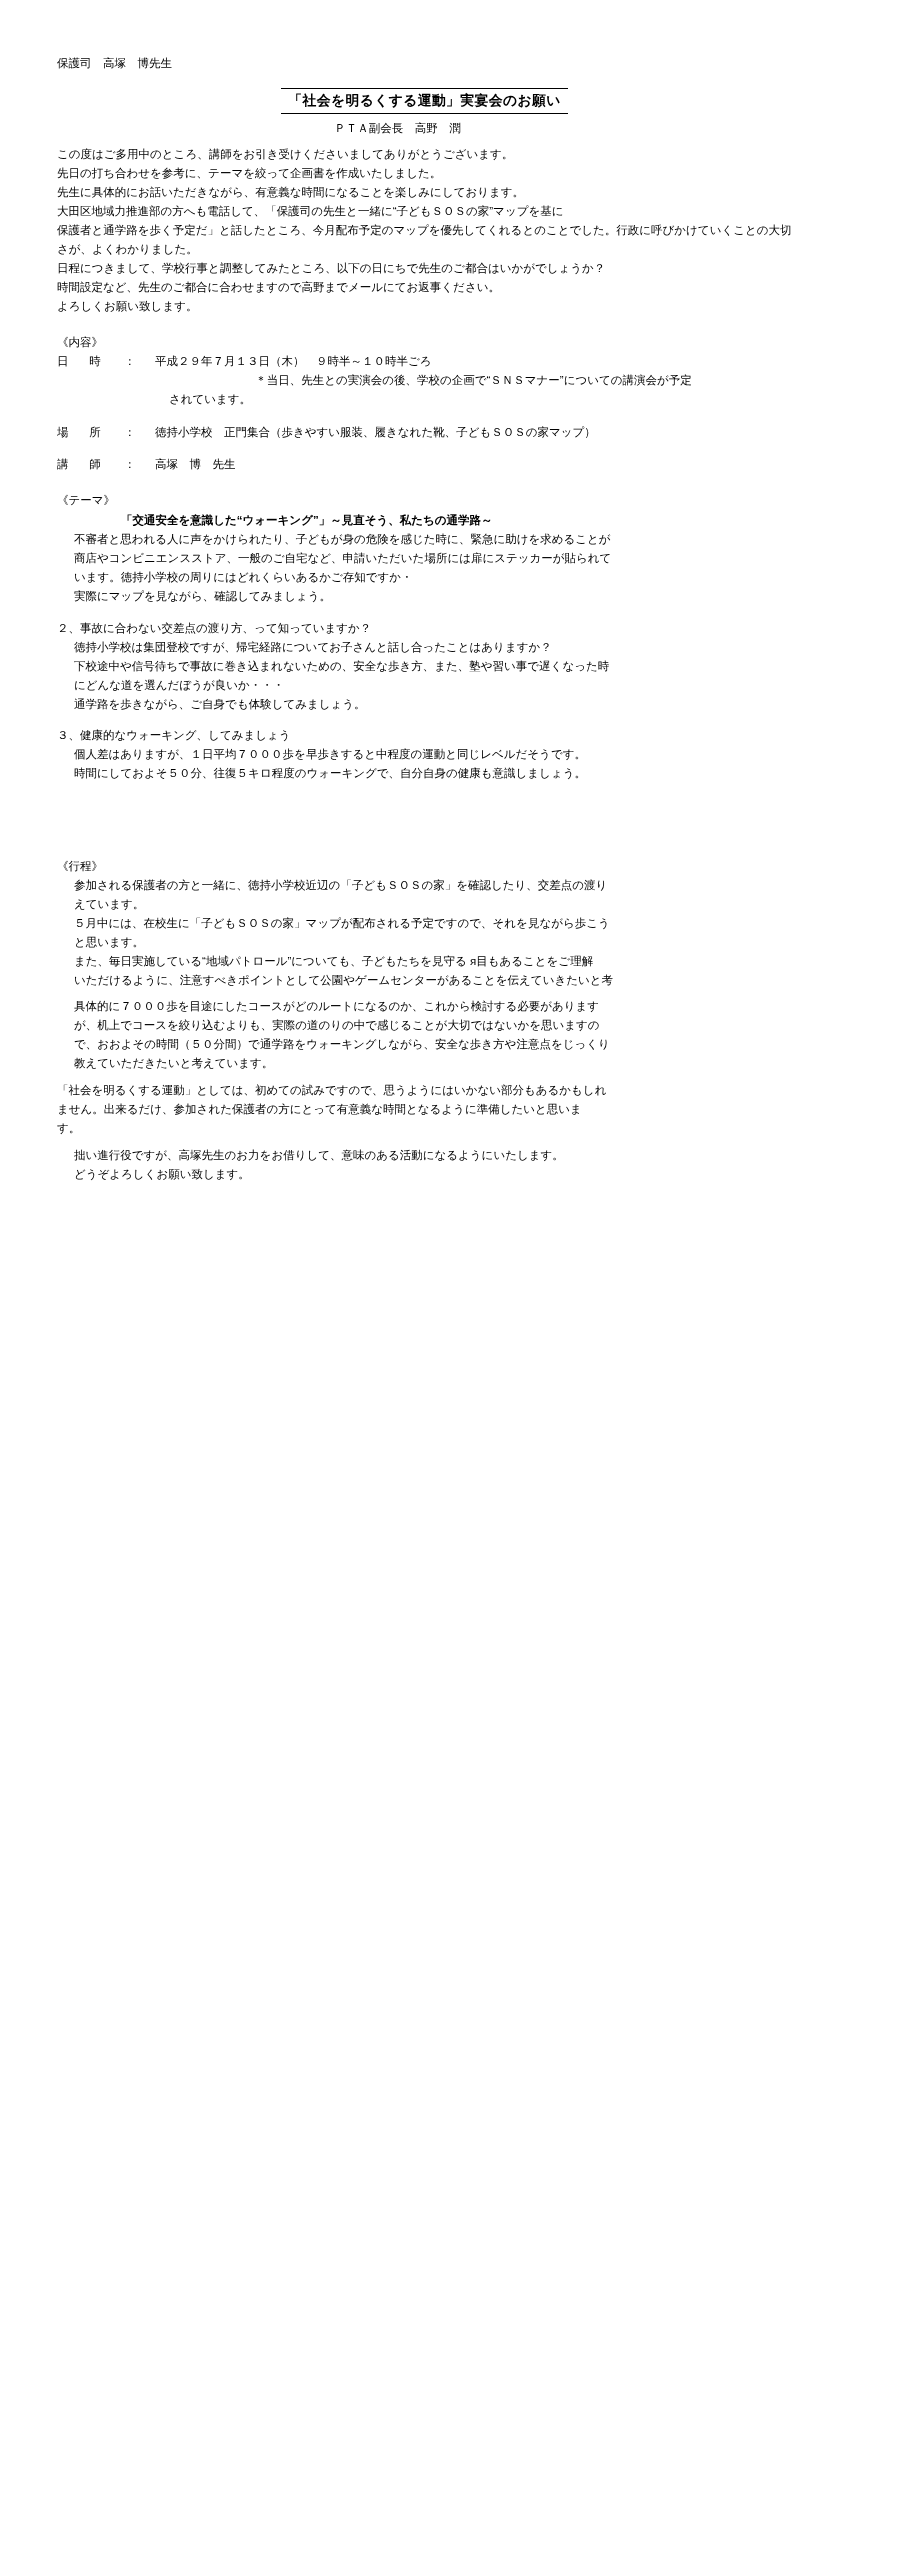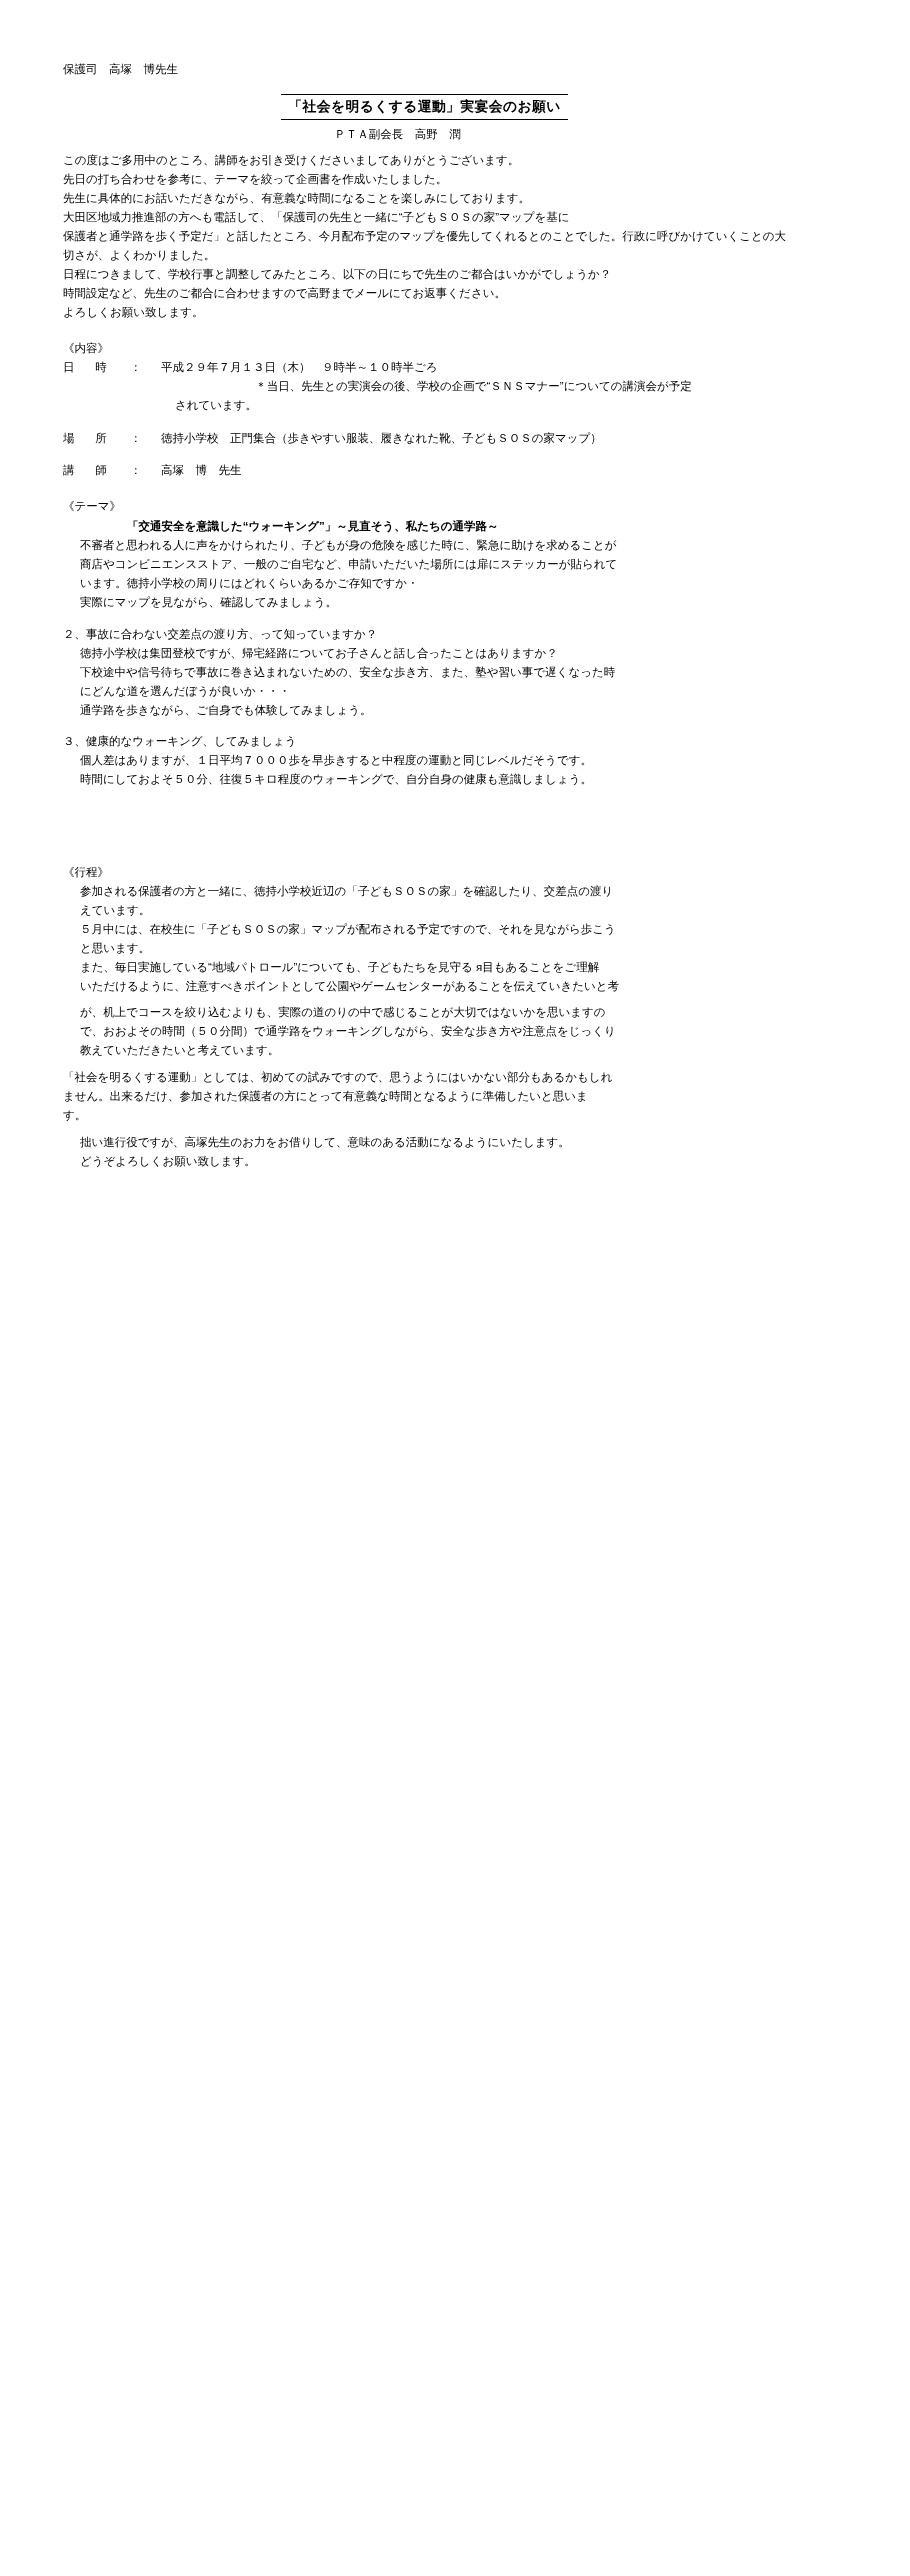--- a/index.html
+++ b/index.html
@@ -9,21 +9,21 @@
   }
   body {
     width: 911px;
     min-height: 2576px;
     font-family: "Liberation Sans", "DejaVu Sans", sans-serif;
     color: #000000;
   }
   .page {
     position: relative;
     width: 854px;
-    padding: 16px;
+    padding: 10px;
     box-sizing: border-box;
   }
   .doc {
     padding: 46px 52px 0 47px;
   }
   .addressee {
     font-size: 11.5px;
     line-height: 15.3px;
     margin-bottom: 17px;
   }
@@ -180,20 +180,21 @@
     <div class="section-head">《行程》</div>
     <div class="item-body">参加される保護者の方と一緒に、徳持小学校近辺の「子どもＳＯＳの家」を確認したり、交差点の渡り</div>
     <div class="item-body">えています。</div>
     <div class="item-body">５月中には、在校生に「子どもＳＯＳの家」マップが配布される予定ですので、それを見ながら歩こう</div>
     <div class="item-body">と思います。</div>
     <div class="item-body">また、毎日実施している“地域パトロール”についても、子どもたちを見守る я目もあることをご理解</div>
     <div class="item-body">いただけるように、注意すべきポイントとして公園やゲームセンターがあることを伝えていきたいと考</div>
 
     <div class="small-gap"></div>
 
+    <div class="item-body">具体的に７０００歩を目途にしたコースがどのルートになるのか、これから検討する必要があります</div>
     <div class="item-body">が、机上でコースを絞り込むよりも、実際の道のりの中で感じることが大切ではないかを思いますの</div>
     <div class="item-body">で、おおよその時間（５０分間）で通学路をウォーキングしながら、安全な歩き方や注意点をじっくり</div>
     <div class="item-body">教えていただきたいと考えています。</div>
 
     <div class="small-gap"></div>
 
     <div class="para">「社会を明るくする運動」としては、初めての試みですので、思うようにはいかない部分もあるかもしれ</div>
     <div class="para">ません。出来るだけ、参加された保護者の方にとって有意義な時間となるように準備したいと思いま</div>
     <div class="para">す。</div>
 

